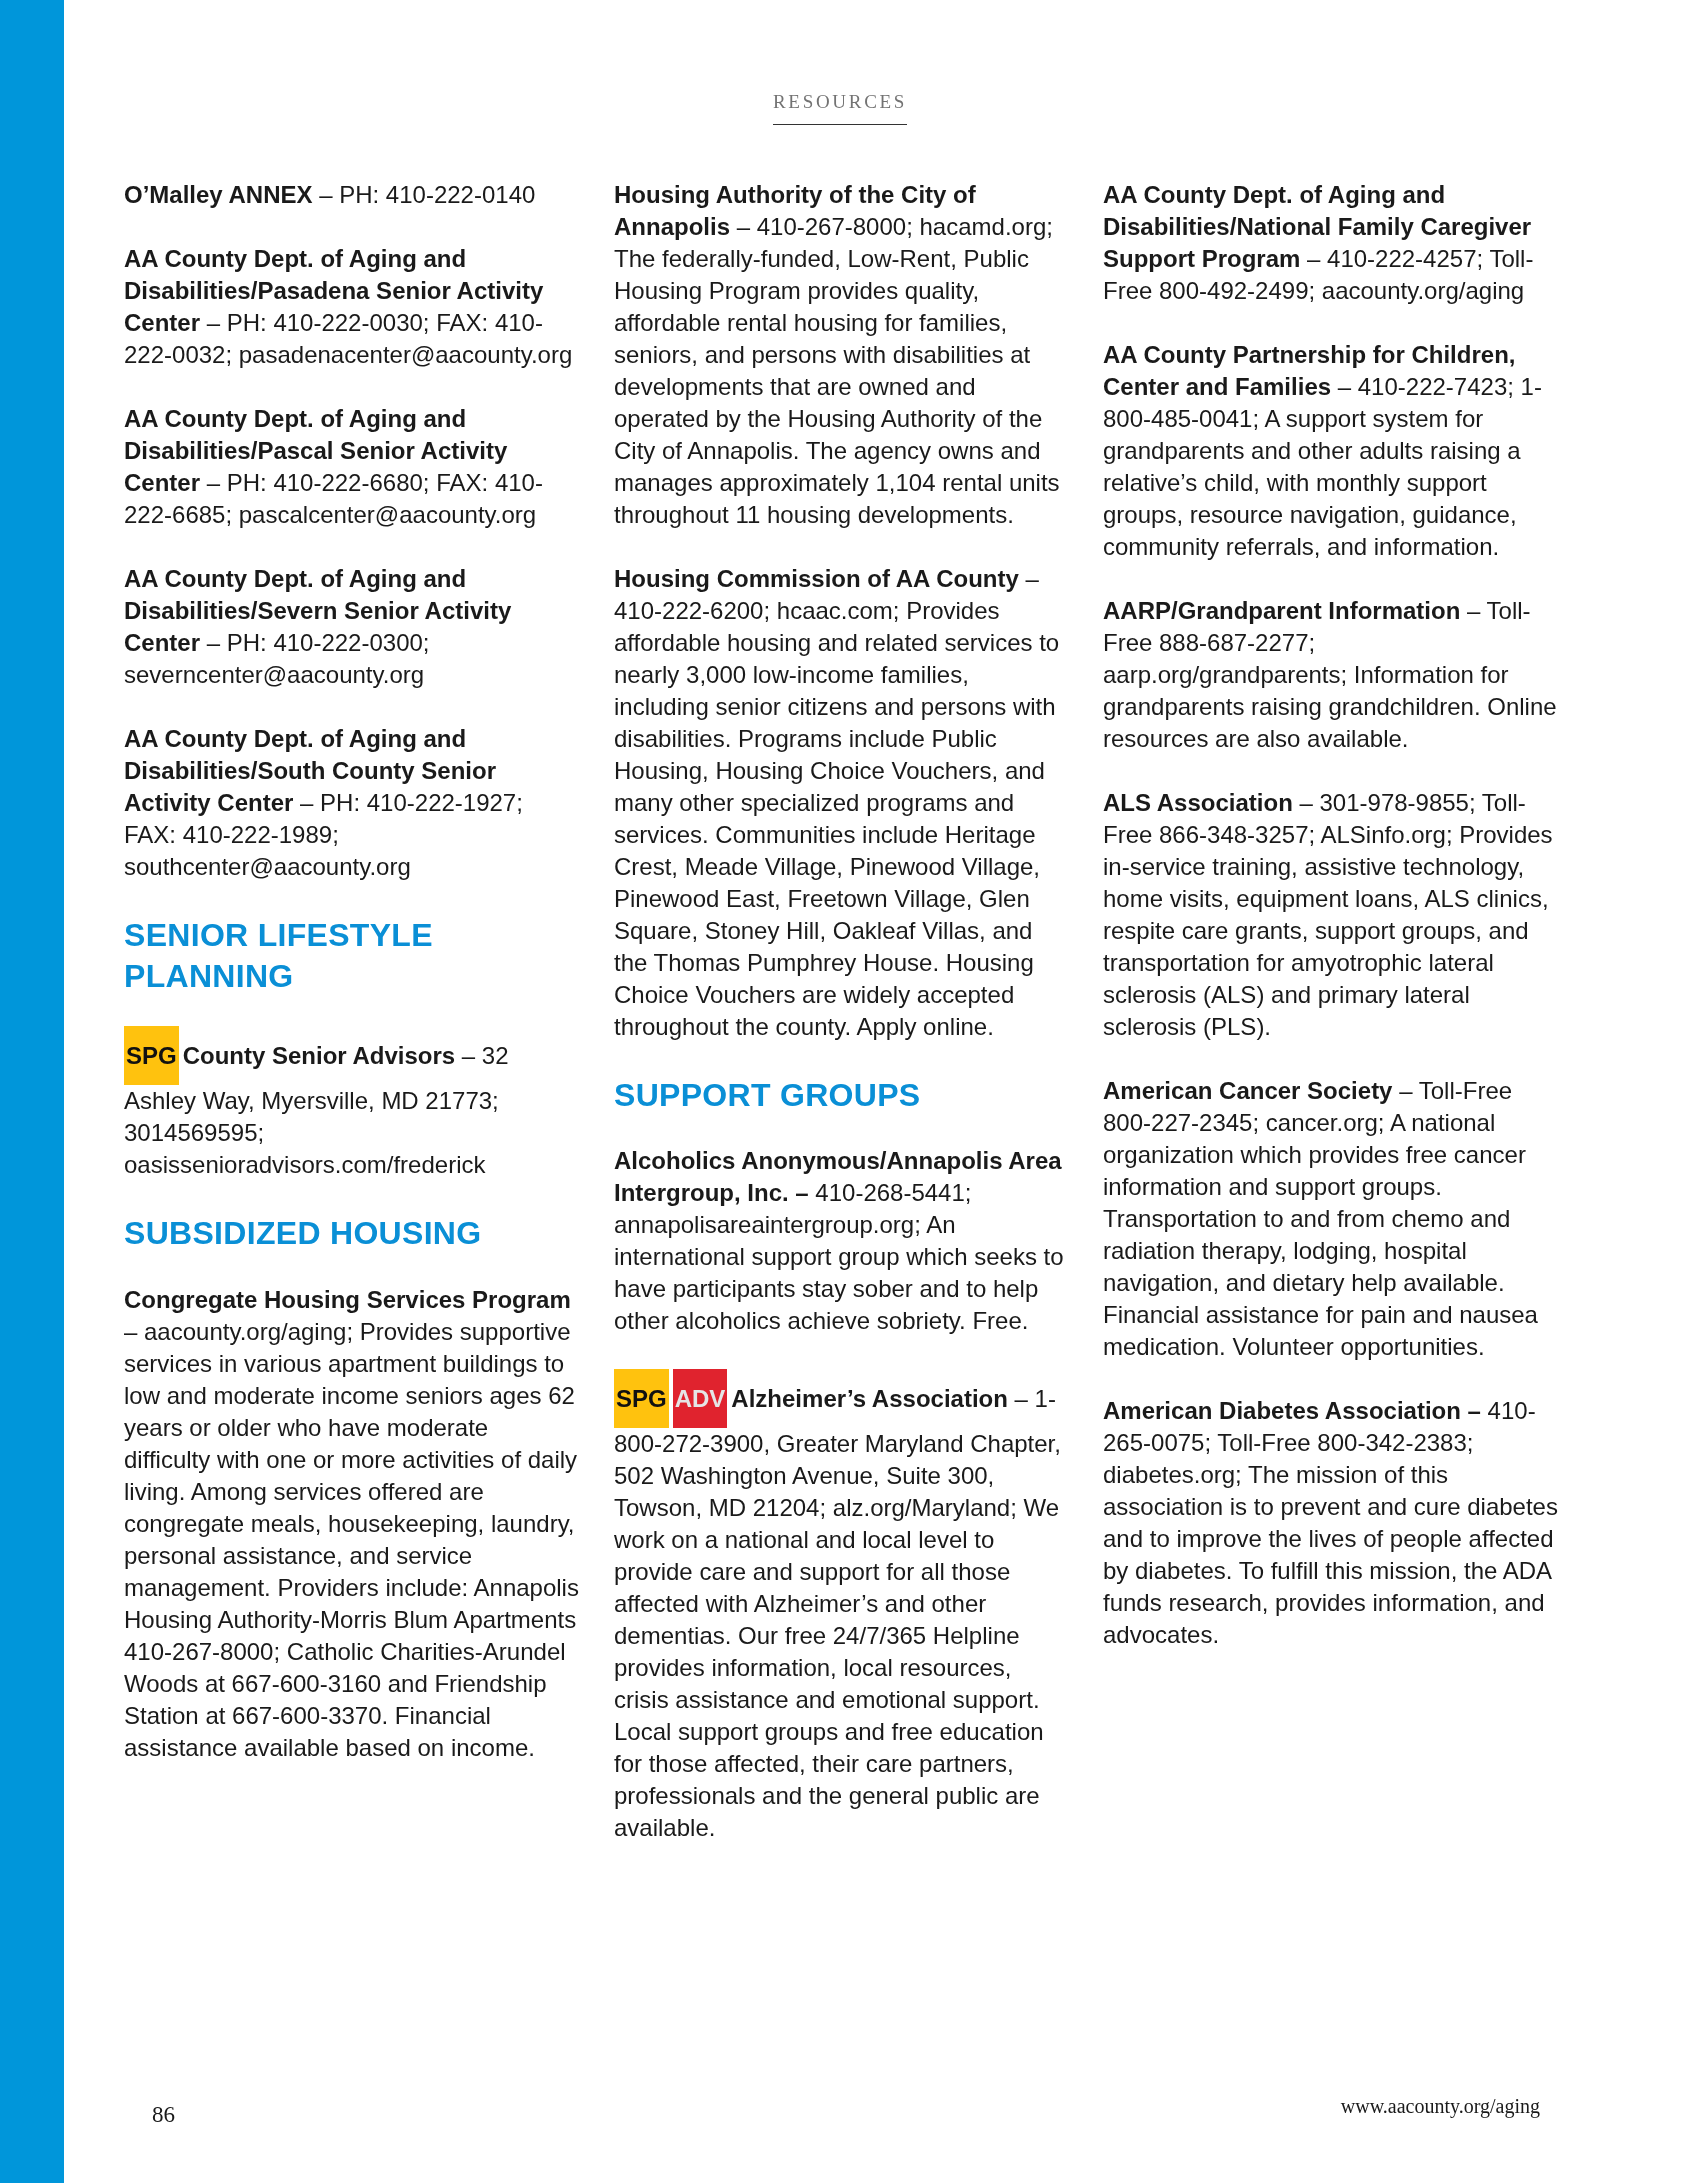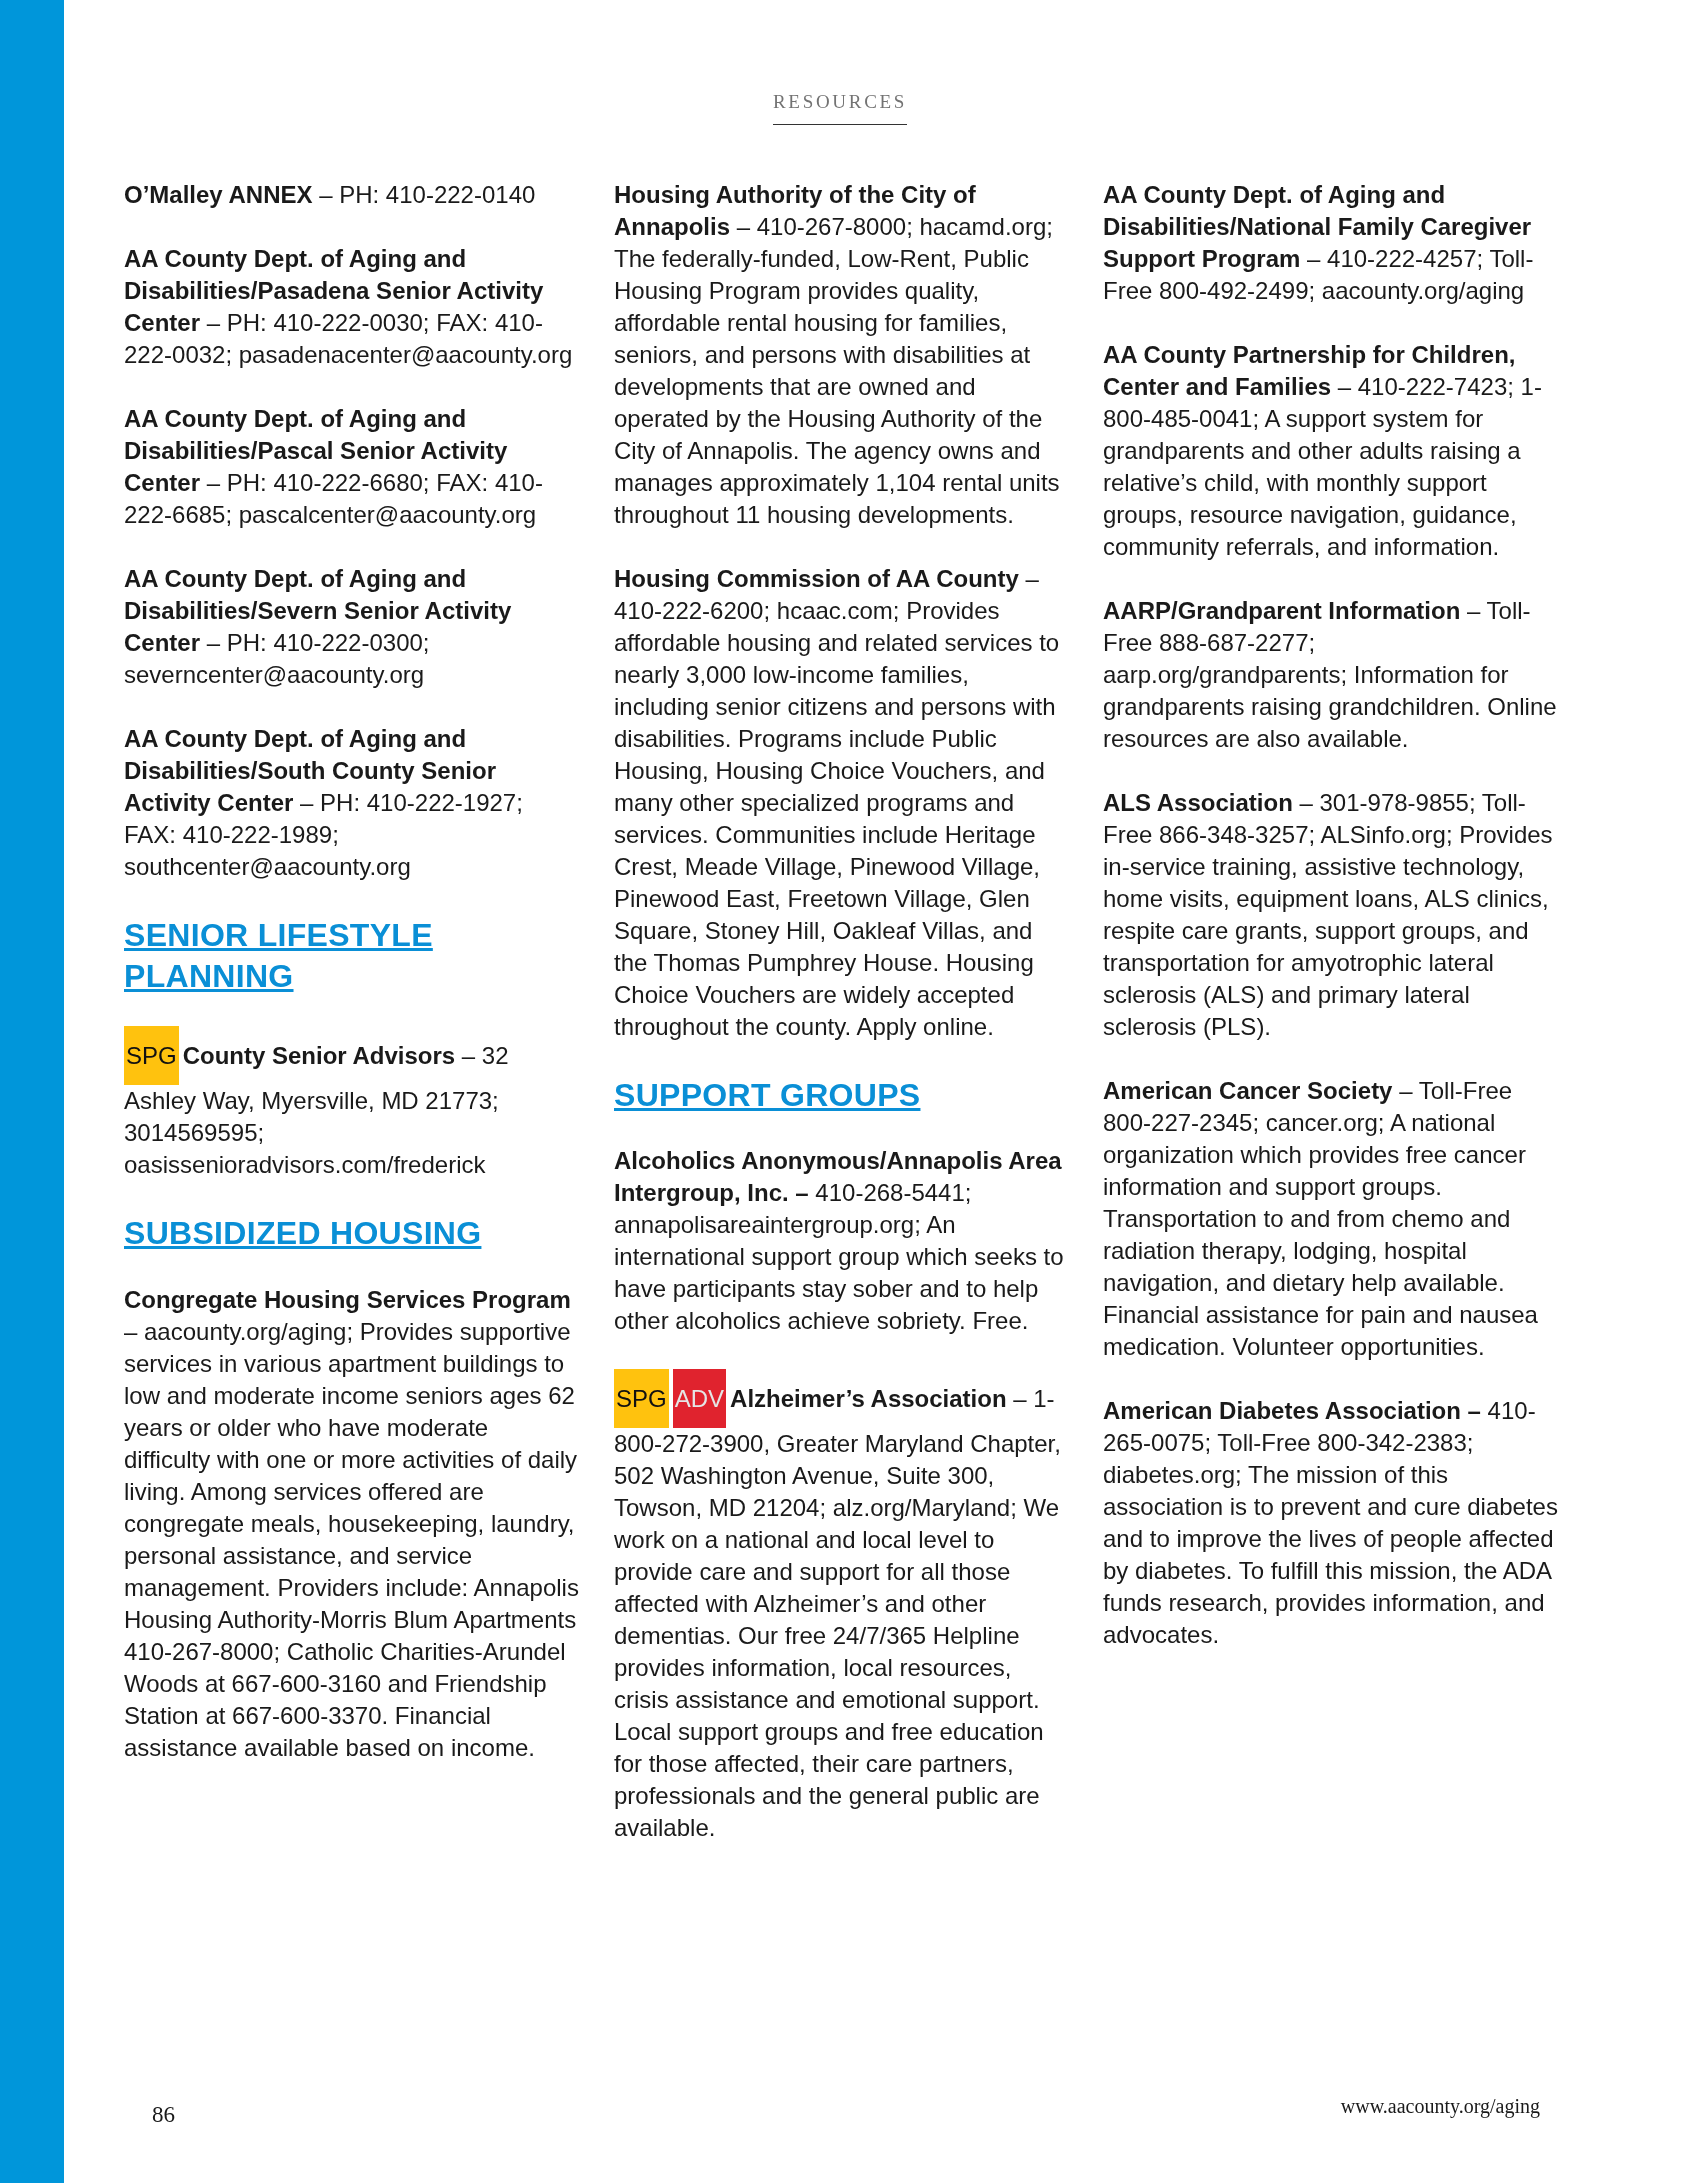--- a/index.html
+++ b/index.html
@@ -16,23 +16,23 @@
   }
   .running-rule { position: absolute; left: 773px; top: 124px; width: 134px; height: 1.3px; background: #333; }
   .col { position: absolute; top: 179px; width: 455px; font-size: 24px; line-height: 32px; }
   .col1 { left: 124px; }
   .col2 { left: 614px; }
   .col3 { left: 1103px; }
   .entry { margin: 0 0 32px 0; }
   .entry .name { font-weight: bold; }
   .section-title {
     color: #0a8fd6; font-weight: bold; font-size: 32px; line-height: 41px;
-    margin: 0 0 29.4px 0; letter-spacing: 0.3px; text-decoration: underline;
+    margin: 0 0 29.4px 0; letter-spacing: 0.3px;
   }
-  .badge { display: inline-block; font-weight: normal; padding: 16px 2px; line-height: 27px; margin-right: 4px; }
+  .badge { display: inline-block; font-weight: bold; padding: 16px 2px; line-height: 27px; margin-right: 4px; }
   .badge-spg { background: #ffc20e; color: #111; }
   .badge-adv { background: #e0232e; color: #e5e5e5; }
   .page-number {
     position: absolute; left: 124px; top: 2102px; font-family: "Liberation Serif", "DejaVu Serif", serif;
     font-size: 23px; font-weight: normal; margin-left: 28px;
   }
   .footer-url {
     position: absolute; right: 141px; top: 2095px; font-family: "Liberation Serif", "DejaVu Serif", serif;
     font-size: 20px;
   }

